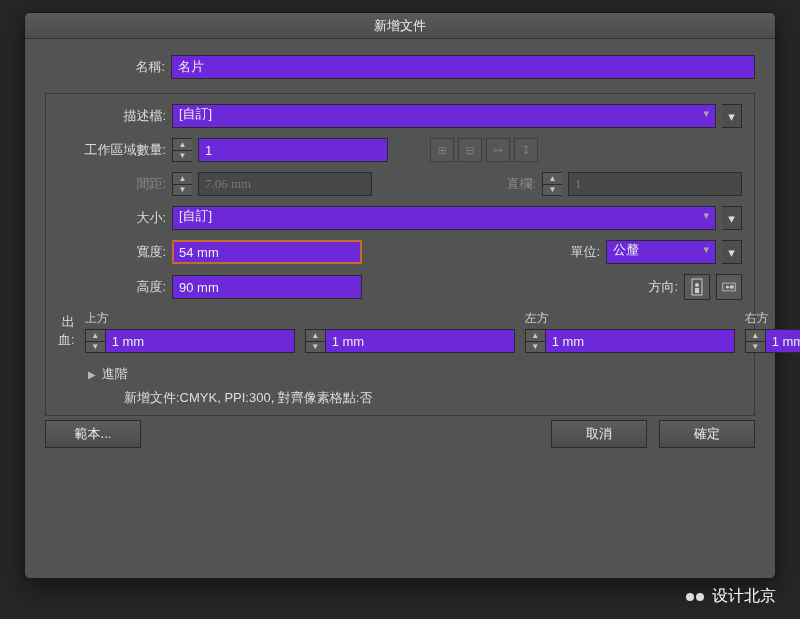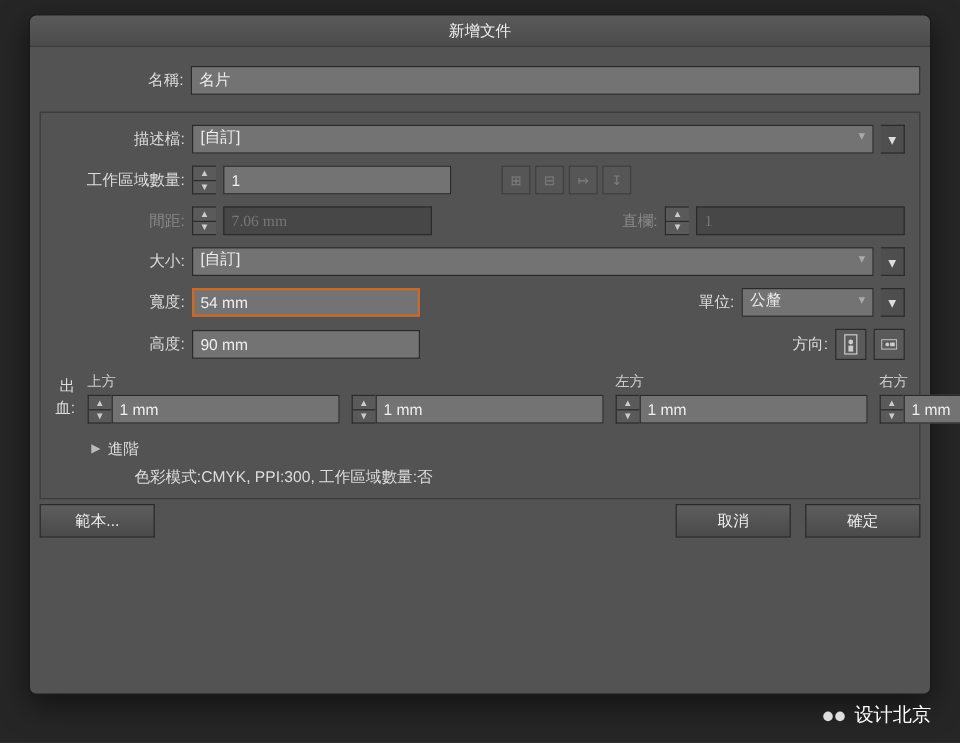--- a/index.html
+++ b/index.html
@@ -13,27 +13,27 @@
   border-radius: 6px;
   box-shadow: 0 8px 24px rgba(0,0,0,.5);
 }
 .titlebar {
   height: 26px; line-height: 26px; text-align: center;
   color: #eee; font-size: 13px;
   background: linear-gradient(#5a5a5a,#4c4c4c);
   border-bottom: 1px solid #333;
   border-radius: 6px 6px 0 0;
 }
-.content { padding: 16px 8px 12px; color: #ddd; font-size: 13px; }
+.content { padding: 16px 20px 12px; color: #ddd; font-size: 13px; }
 
 .row { display: flex; align-items: center; margin-bottom: 10px; gap: 6px; }
 .label { width: 120px; text-align: right; color: #ddd; }
 .label.dim { color: #888; }
 .field {
-  flex: 1; height: 24px; background: #737373;
+  flex: 1; height: 24px; background: #6d28d9;
   border: 1px solid #2a2a2a; color: #eee; padding: 0 6px;
   font-size: 13px;
 }
 .field.short { flex: 0 0 140px; }
 .field.focused { border: 2px solid #c86a2a; padding: 0 5px; }
 .field.disabled { color: #777; background: #474747; font-family: Liberation Serif, serif; }
 
 .dropdown { position: relative; }
 .dropdown::after {
   content: "▾"; position: absolute; right: 6px; top: 2px; color: #aaa; font-size: 11px;
@@ -232,21 +232,21 @@
           </div>
         </div>
 
       </div>
 
       <div class="adv-row">
         <span class="tri">▶</span>
         <span>進階</span>
       </div>
 
-      <div class="summary">色彩模式:CMYK, PPI:300, 工作區域數量:否</div>
+      <div class="summary">新增文件:CMYK, PPI:300, 對齊像素格點:否</div>
 
     </div>
 
     <div class="footer">
       <button class="btn">範本...</button>
       <div class="spacer"></div>
       <button class="btn">取消</button>
       <button class="btn">確定</button>
     </div>
 

